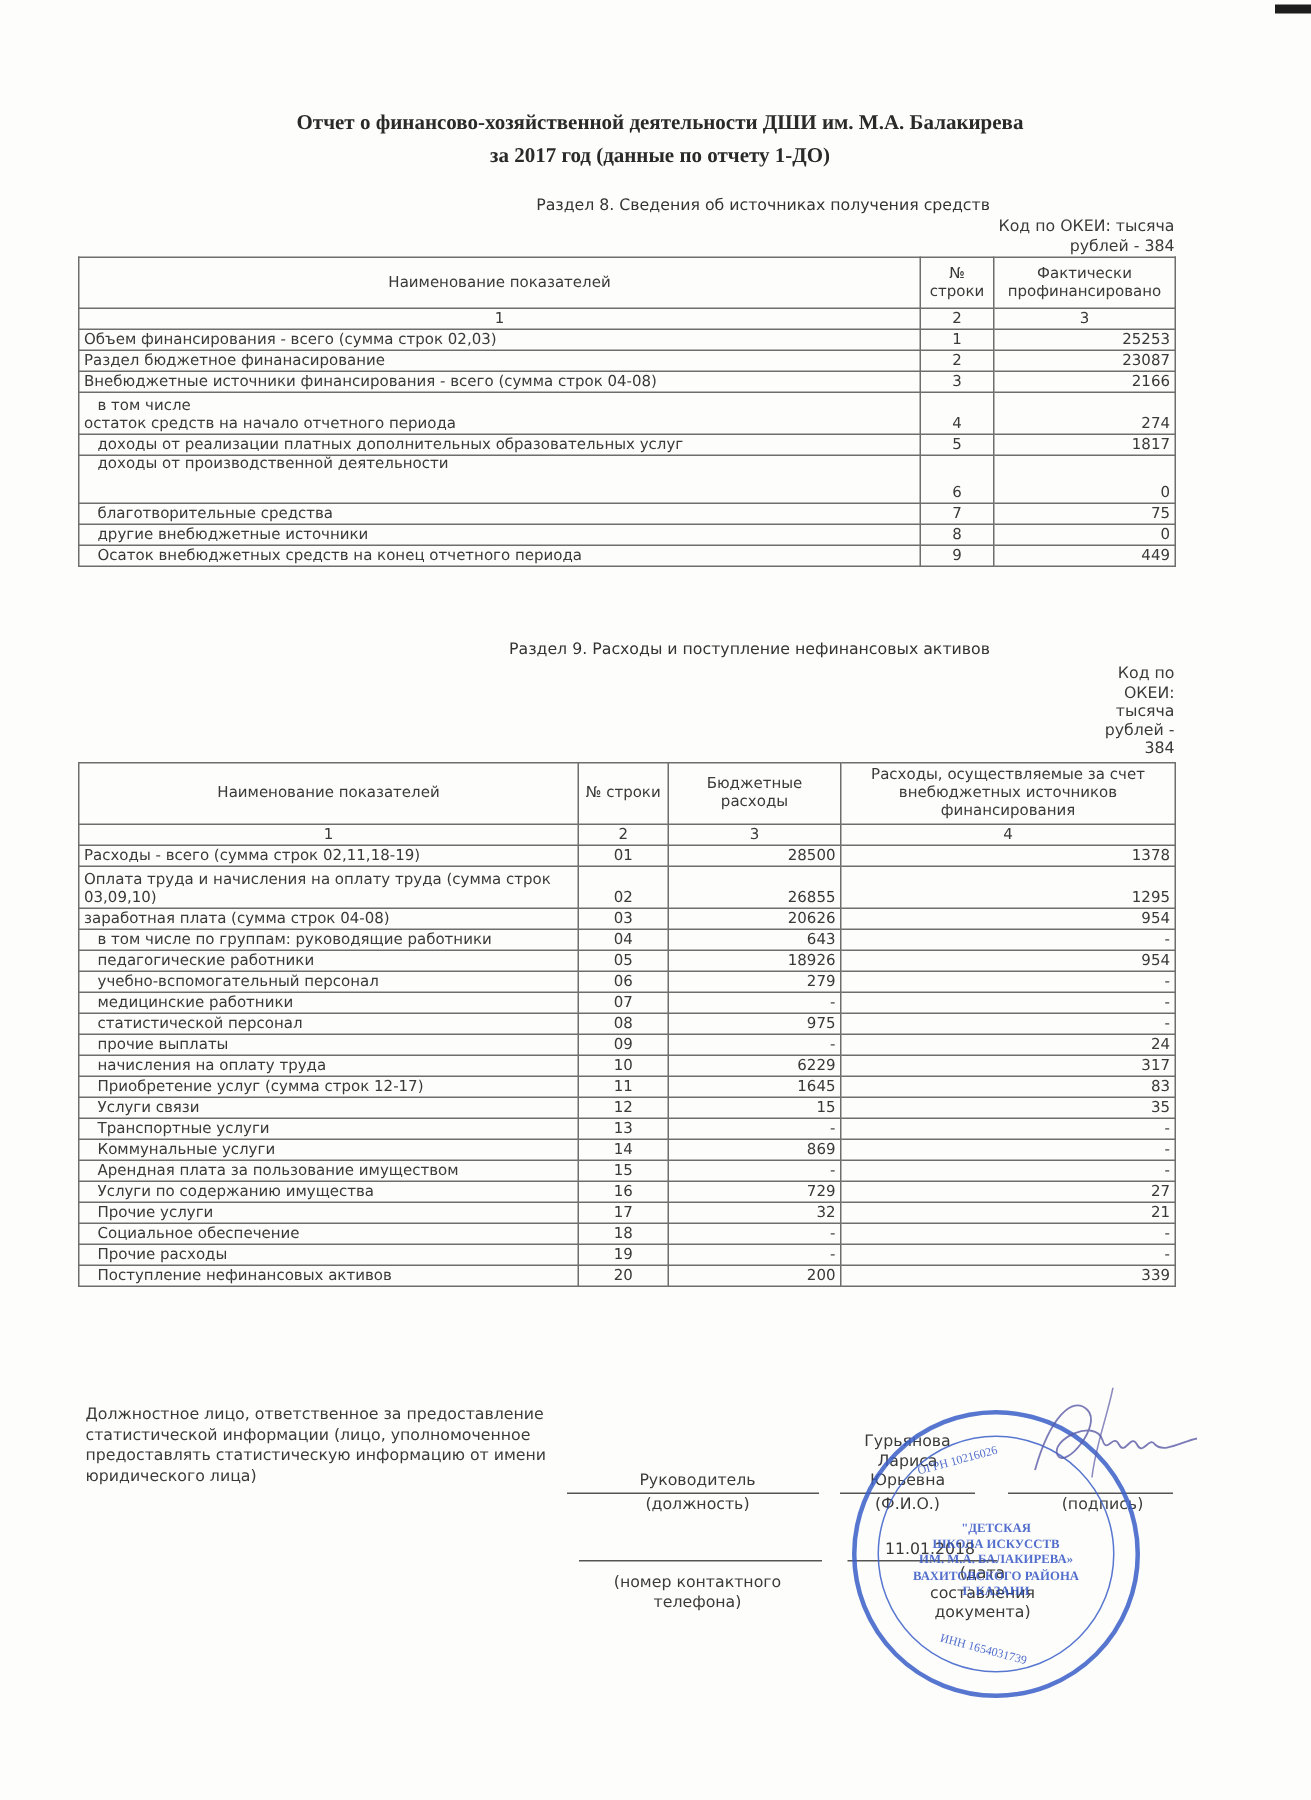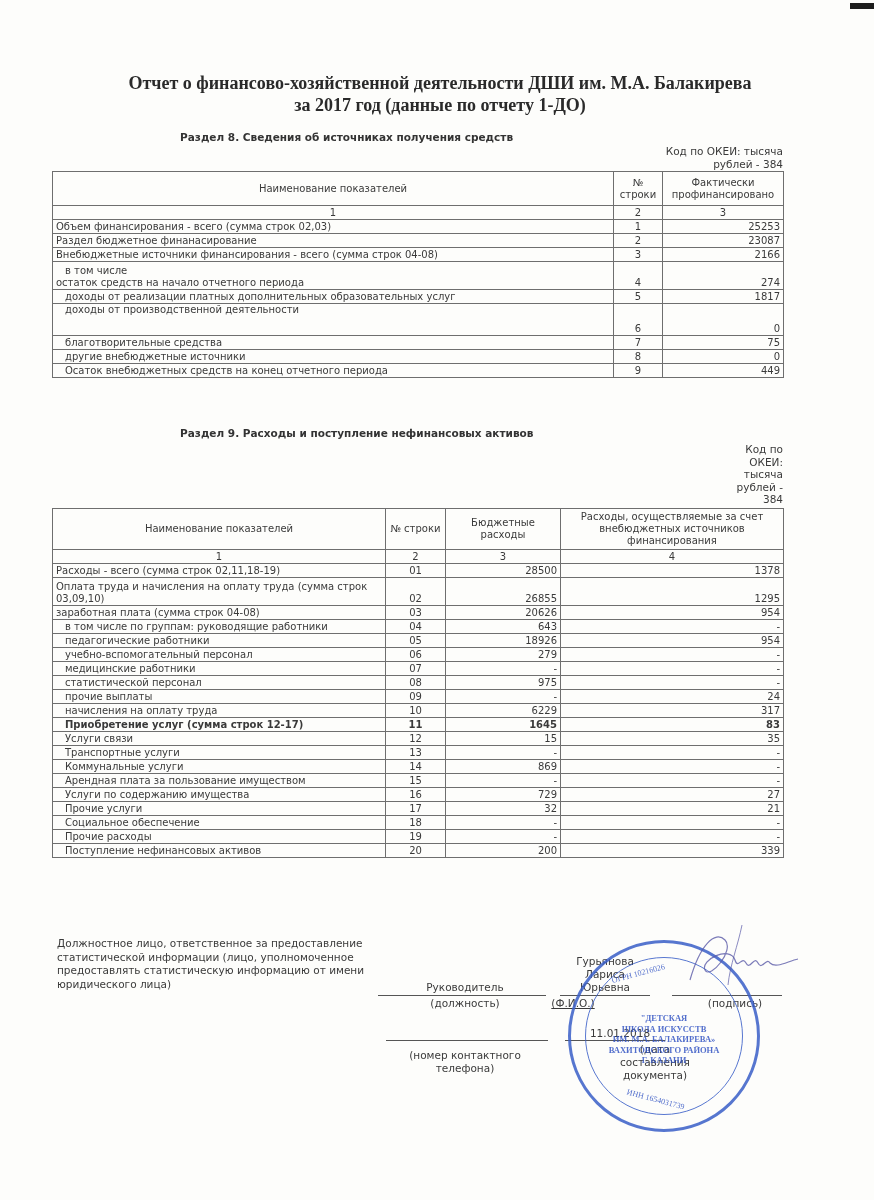--- a/index.html
+++ b/index.html
@@ -7,24 +7,24 @@
     width: 874px; height: 1200px; position: relative; overflow: hidden;
     background: #fdfdfb;
     font-family: "DejaVu Sans", sans-serif;
     color: #3a3a3a;
   }
   .corner-mark { position: absolute; left: 850px; top: 3px; width: 24px; height: 6px; background: #1d1d1d; }
   .title {
     position: absolute; left: 80px; width: 720px; top: 72px;
     text-align: center;
     font-family: "Liberation Serif", serif; font-weight: bold;
-    font-size: 18px; line-height: 22px; color: #2a2a2a;
+    font-size: 14px; line-height: 22px; color: #2a2a2a;
   }
   .section-title {
-    position: absolute; text-align: left; font-weight: bold;
+    position: absolute; text-align: right; font-weight: normal;
     font-size: 10.5px; color: #333;
   }
   .okei {
     position: absolute; text-align: right; font-size: 10.5px; line-height: 12.5px; color: #3a3a3a;
   }
   table.rep {
     position: absolute; border-collapse: collapse; table-layout: fixed;
     font-family: "DejaVu Sans", sans-serif; font-size: 10px; color: #3a3a3a;
   }
   table.rep td {
@@ -237,21 +237,21 @@
         <td class="c">09</td>
         <td class="r">-</td>
         <td class="r">24</td>
       </tr>
       <tr style="height: 14px;">
         <td class="ind1 wrap">начисления на оплату труда</td>
         <td class="c">10</td>
         <td class="r">6229</td>
         <td class="r">317</td>
       </tr>
-      <tr style="height: 14px; font-weight: bold;">
+      <tr style="height: 14px;">
         <td class="ind1 wrap">Приобретение услуг (сумма строк 12-17)</td>
         <td class="c">11</td>
         <td class="r">1645</td>
         <td class="r">83</td>
       </tr>
       <tr style="height: 14px;">
         <td class="ind1 wrap">Услуги связи</td>
         <td class="c">12</td>
         <td class="r">15</td>
         <td class="r">35</td>
@@ -312,21 +312,21 @@
 <div class="flabel" style="left:390px; top:981px; width:150px;">Руководитель</div>
 <div class="sigline" style="left:378px; top:995px; width:168px;"></div>
 <div class="flabel" style="left:390px; top:997px; width:150px;">(должность)</div>
 
 <div class="flabel" style="left:560px; top:955px; width:90px;">
   <div>Гурьянова</div>
   <div>Лариса</div>
   <div>Юрьевна</div>
 </div>
 <div class="sigline" style="left:560px; top:995px; width:90px;"></div>
-<div class="flabel" style="left:528px; top:997px; width:90px;text-decoration:underline;">(Ф.И.О.)</div>
+<div class="flabel" style="left:560px; top:997px; width:90px;">(Ф.И.О.)</div>
 
 <div class="sigline" style="left:672px; top:995px; width:110px;"></div>
 <div class="flabel" style="left:690px; top:997px; width:90px;">(подпись)</div>
 
 <div class="sigline" style="left:386px; top:1040px; width:162px;"></div>
 <div class="flabel" style="left:390px; top:1049px; width:150px;">(номер контактного телефона)</div>
 
 <div class="flabel" style="left:570px; top:1027px; width:100px;">11.01.2018</div>
 <div class="sigline" style="left:565px; top:1040px; width:100px;"></div>
 <div class="flabel" style="left:575px; top:1043px; width:80px;padding-left:40px;">(дата составления документа)</div>

